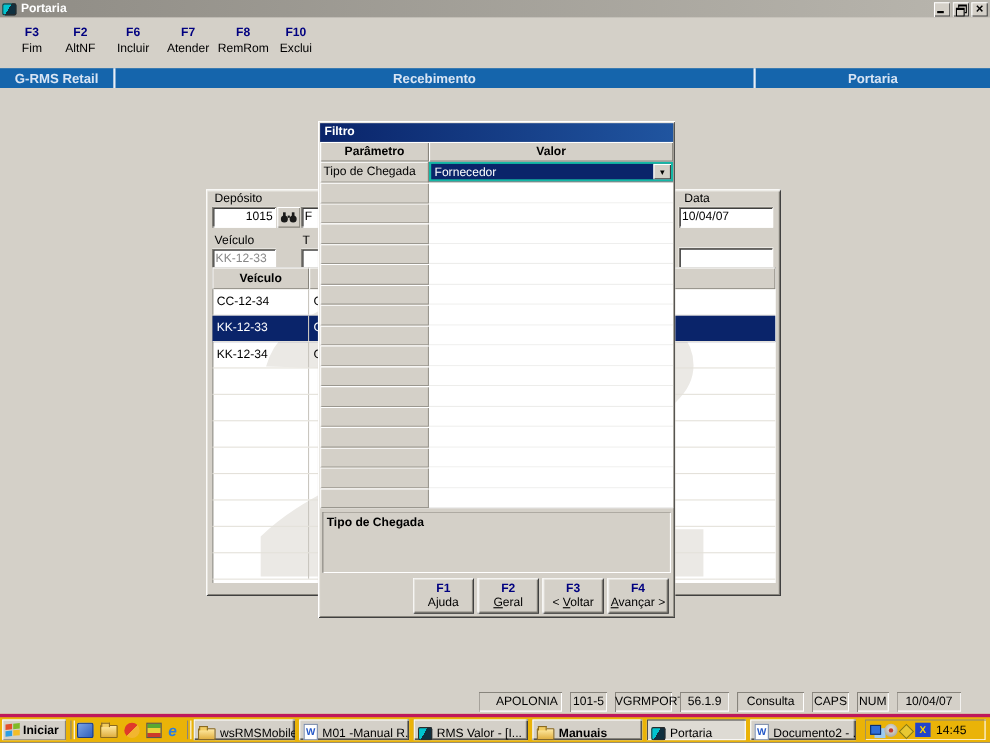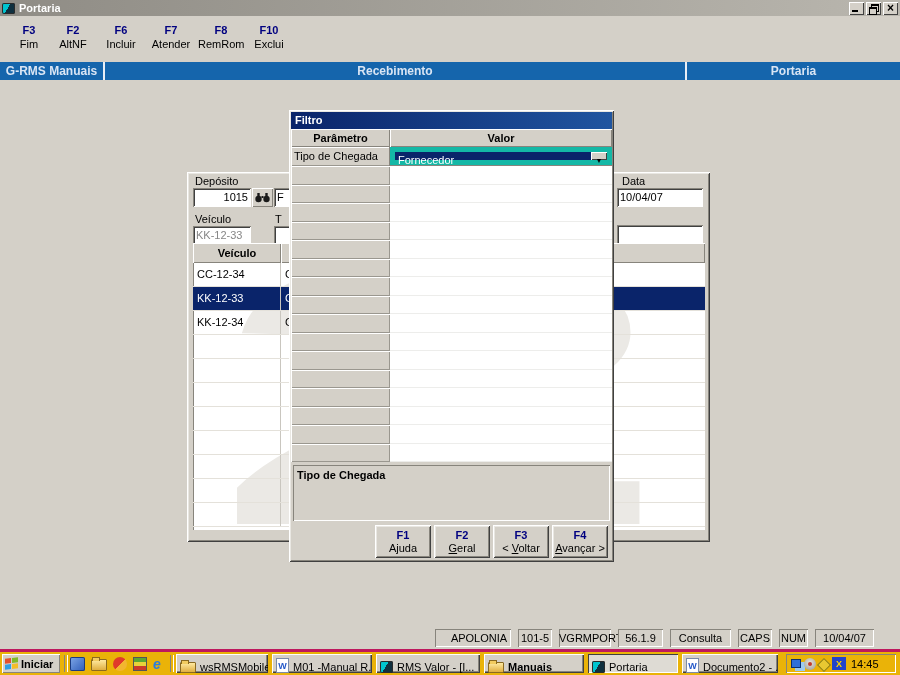--- a/index.html
+++ b/index.html
@@ -72,21 +72,21 @@
   .dh-cell{background:#d4d0c8;box-shadow:inset 1px 1px 0 #fff, inset -1px -1px 0 #87847c;
     font-weight:bold;text-align:center;line-height:18px;}
   .dh-p{width:99px;}
   .dh-v{flex:1;}
   #dlg-rows{position:absolute;left:2px;top:37px;right:2px;height:315px;background:#fff;overflow:hidden;}
   .f-row{display:flex;height:18.5px;}
   .f-row.first{height:19px;}
   .f-param{width:99px;background:#d4d0c8;box-shadow:inset 1px 1px 0 #fff, inset -1px -1px 0 #9a978f;
     padding:3px 0 0 3px;box-sizing:border-box;}
   .f-val{flex:1;background:#fff;border-bottom:1px solid #ededeb;box-sizing:border-box;display:flex;}
-  .combo{flex:1;margin:0;background:#0a246a;border:5px solid #14b8a6;outline:1px solid #87847c;display:flex;}
+  .combo{flex:1;margin:0;background:#0a246a;border:2px solid #14b8a6;outline:1px solid #87847c;display:flex;}
   .combo-text{flex:1;color:#fff;padding:2px 0 0 3px;}
   .combo-arrow{width:16px;background:#d4d0c8;box-shadow:inset 1px 1px 0 #fff, inset -1px -1px 0 #404040;
     text-align:center;position:relative;}
   .combo-arrow::after{content:"▼";font-size:7px;line-height:17px;color:#000;}
   #dlg-desc{position:absolute;left:4px;top:355px;right:4px;height:56px;background:#d4d0c8;
     box-shadow:inset 1px 1px 0 #87847c, inset -1px -1px 0 #fff;font-weight:bold;padding:4px 0 0 4px;box-sizing:border-box;}
   #dlg-buttons{position:absolute;left:0;top:415px;width:100%;height:34px;}
   .dlg-btn{position:absolute;top:0;width:56px;height:33px;text-align:center;cursor:default;
     box-shadow:inset 1px 1px 0 #fff, inset -1px -1px 0 #404040, inset 2px 2px 0 #e9e7e2, inset -2px -2px 0 #87847c;background:#d4d0c8;}
   .dlg-btn:nth-child(1){left:86px;} .dlg-btn:nth-child(2){left:145px;}
@@ -182,21 +182,21 @@
         <div class="tb-f">F8</div>
         <div class="tb-l">RemRom</div>
       </div>
       <div class="tb-item" style="left: 246px;">
         <div class="tb-f">F10</div>
         <div class="tb-l">Exclui</div>
       </div>
     </div>
 
   <div id="banner">
-    <div class="ban-sec" id="ban-left">G-RMS Manuais</div>
+    <div class="ban-sec" id="ban-left">G-RMS Retail</div>
     <div class="ban-div" style="left:103px"></div>
     <div class="ban-sec" id="ban-center">Recebimento</div>
     <div class="ban-div" style="left:685px"></div>
     <div class="ban-sec" id="ban-right">Portaria</div>
   </div>
 
   <div id="bgwin">
     <span class="flabel" style="left:8px;top:3px">Depósito</span>
     <div class="field" id="dep-field">1015</div>
     <div class="raised1" id="binoc-btn">

